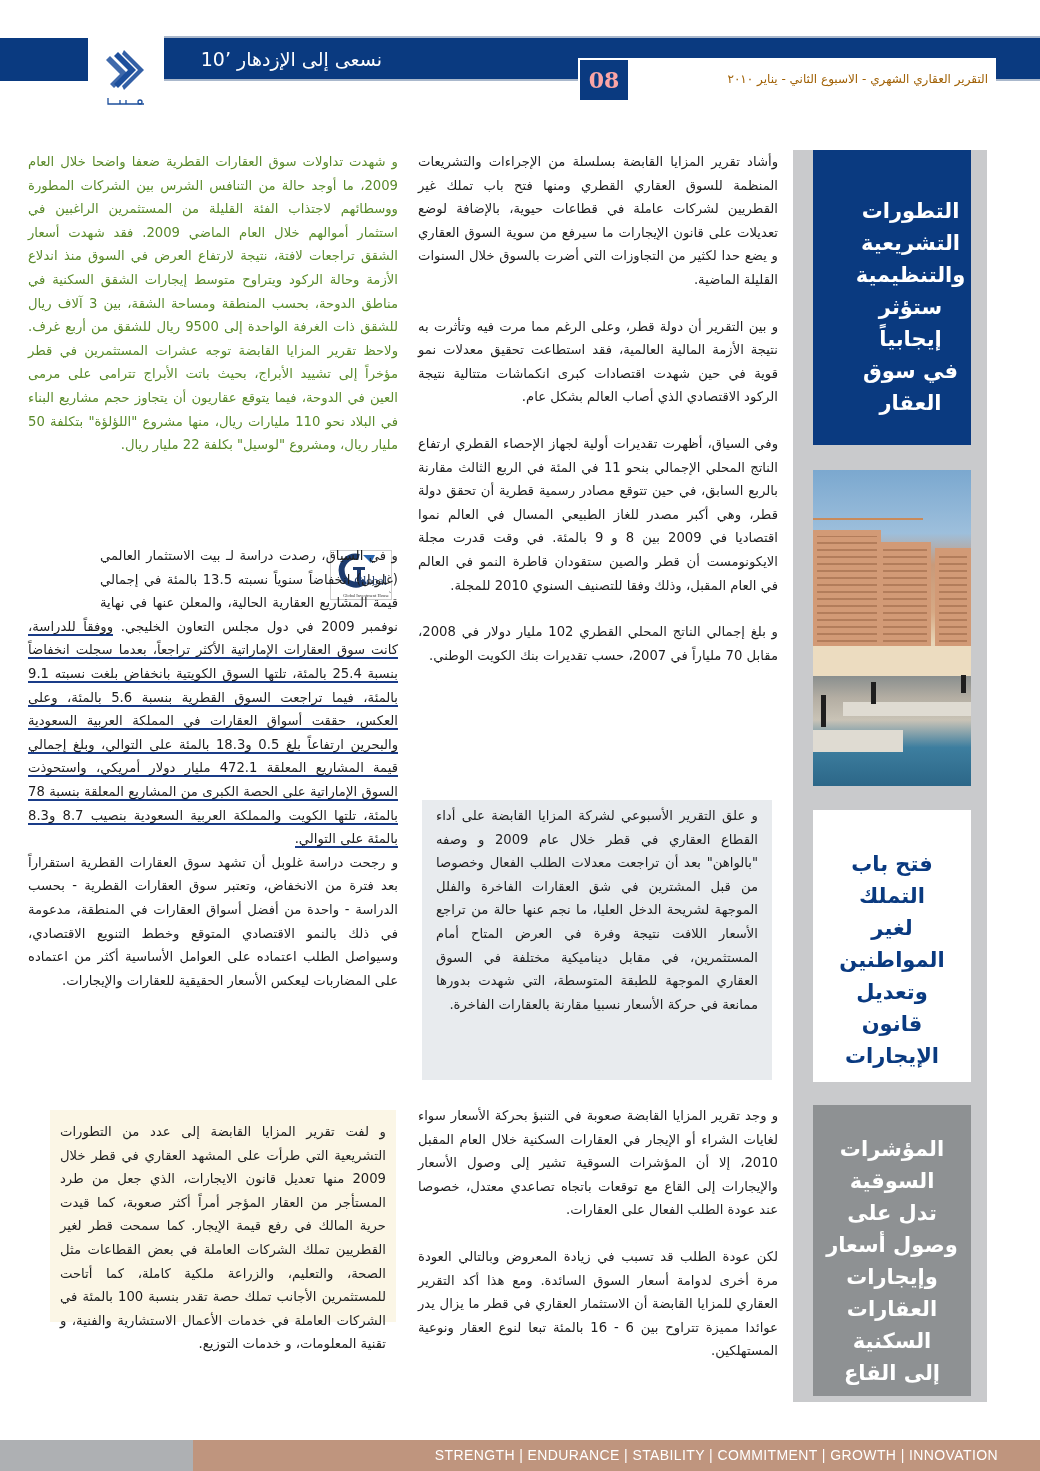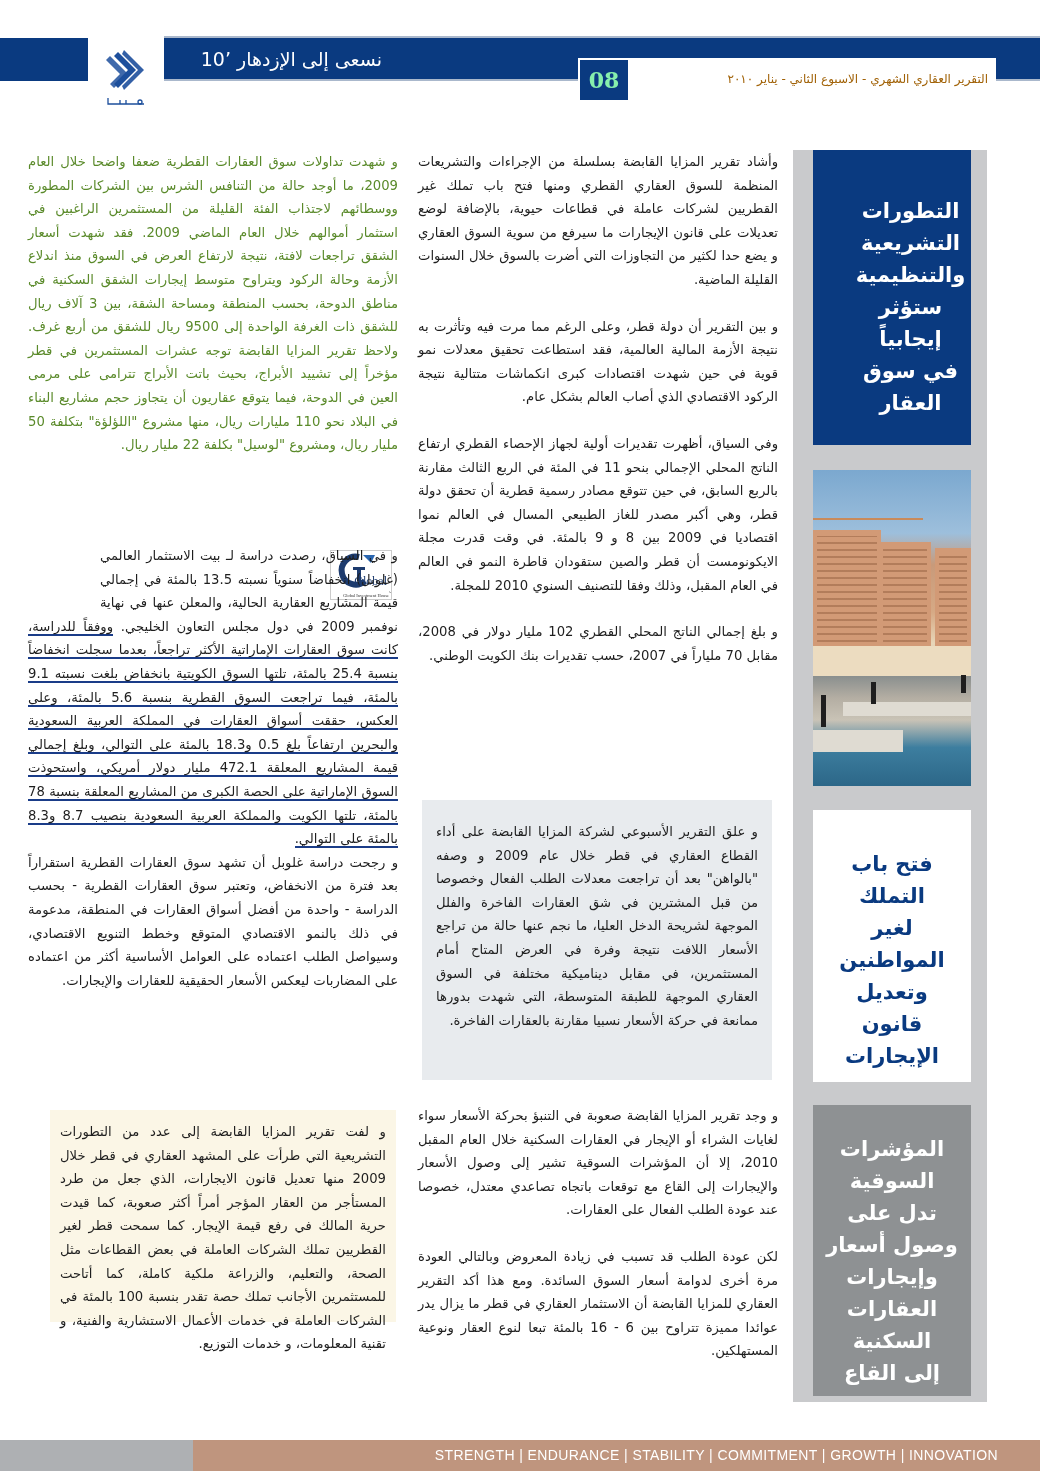--- a/index.html
+++ b/index.html
@@ -5,32 +5,32 @@
   * { box-sizing: border-box; margin: 0; padding: 0; }
   html, body { width: 1040px; height: 1471px; background: #ffffff; overflow: hidden; }
   body { position: relative; font-family: "DejaVu Sans", sans-serif; }
 
   
   .hdr-left-block { position: absolute; left: 0; top: 38px; width: 88px; height: 43px; background: #0a3a80; }
   .hdr-logo { position: absolute; left: 96px; top: 44px; width: 60px; height: 64px; }
   .hdr-band { position: absolute; left: 164px; top: 38px; width: 876px; height: 43px; background: #0a3a80; border-bottom: 2px solid #aab8cc; }
   .hdr-band::before { content: ""; position: absolute; left: 0; right: 0; top: -2px; height: 2px; background: #aab8cc; }
   .hdr-slogan { position: absolute; left: 172px; top: 44px; width: 210px; height: 30px; color: #ffffff; font-family: "DejaVu Sans", sans-serif; font-size: 19px; direction: rtl; text-align: right; line-height: 30px; white-space: nowrap; }
-  .hdr-page { position: absolute; left: 578px; top: 58px; width: 52px; height: 44px; background: #0a3a80; border: 2px solid #ffffff; color: #86efac; font-family: "DejaVu Serif", serif; font-weight: bold; font-size: 22px; text-align: center; line-height: 40px; }
+  .hdr-page { position: absolute; left: 578px; top: 58px; width: 52px; height: 44px; background: #0a3a80; border: 2px solid #ffffff; color: #fca5a5; font-family: "DejaVu Serif", serif; font-weight: bold; font-size: 22px; text-align: center; line-height: 40px; }
   .hdr-title-box { position: absolute; left: 630px; top: 58px; width: 366px; height: 42px; background: #ffffff; color: #a16207; font-size: 12px; direction: rtl; text-align: right; padding-right: 8px; line-height: 42px; white-space: nowrap; }
 
   
   .col-text { direction: rtl; text-align: justify; text-align-last: right; font-family: "DejaVu Sans", sans-serif; font-size: 13.2px; line-height: 23.6px; color: #1e1e1e; }
   .col-text p { margin-bottom: 23px; }
   .green { color: #5a8a2a; }
 
   .mid-col { position: absolute; left: 418px; width: 360px; }
   .left-col { position: absolute; left: 28px; width: 370px; }
 
-  .highlight-box-gray { position: absolute; left: 422px; top: 800px; width: 350px; height: 280px; background: #e8ebee; padding: 20px 14px; }
+  .highlight-box-gray { position: absolute; left: 422px; top: 800px; width: 350px; height: 280px; background: #e8ebee; padding: 4px 14px; }
   .highlight-box-cream { position: absolute; left: 50px; top: 1080px; width: 346px; height: 212px; background: #fbf6e6; padding: 10px 10px; margin-top: 30px; }
 
   .underlined-line { border-bottom: 2px solid #1a3c88; display: inline; }
 
   
   .sidebar { position: absolute; left: 793px; top: 150px; width: 194px; height: 1252px; background: #c9cacc; }
   .side-card { position: absolute; left: 20px; width: 158px; direction: rtl; text-align: center; font-family: "DejaVu Sans", sans-serif; font-weight: bold; font-size: 21px; line-height: 32px; }
   .card1 { top: 0px; height: 295px; background: #0a3a80; color: #ffffff; padding-top: 45px; padding-left: 37px; }
   .card-photo { top: 320px; height: 316px; background: linear-gradient(180deg, #7ba8cf 0%, #9dbfdc 20%, #c89a7a 30%, #d6a985 45%, #e8d6b8 55%, #bfb6a8 62%, #8c877e 70%, #d9d4c8 78%, #3f7fa0 88%, #2c6a8e 100%); overflow: hidden; }
   .card2 { top: 660px; height: 272px; background: #ffffff; color: #0a3a80; padding-top: 38px; }

